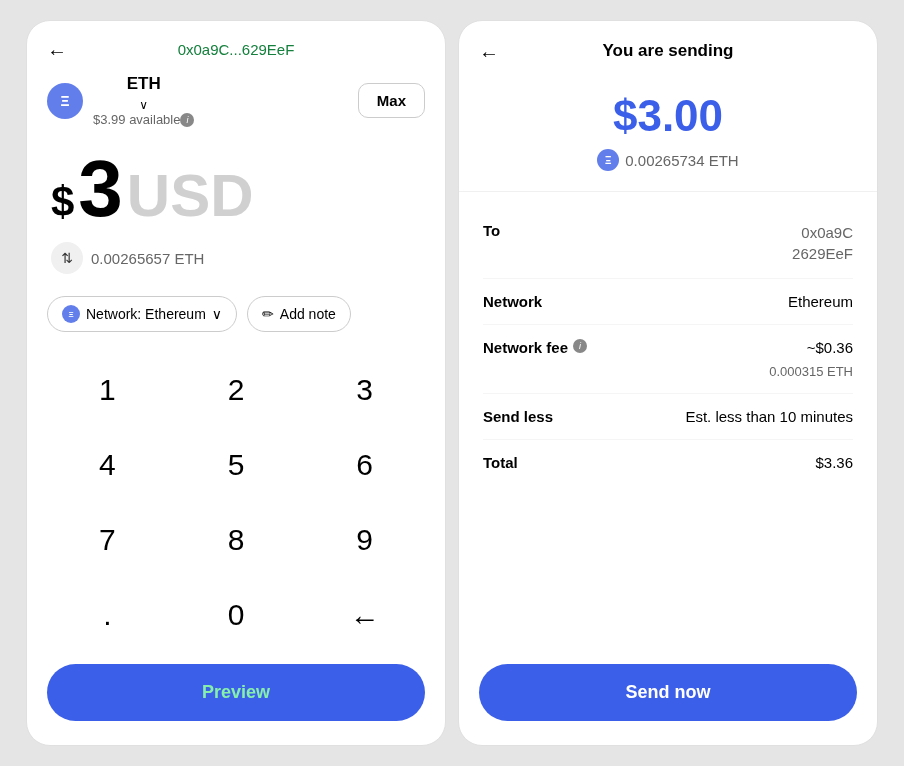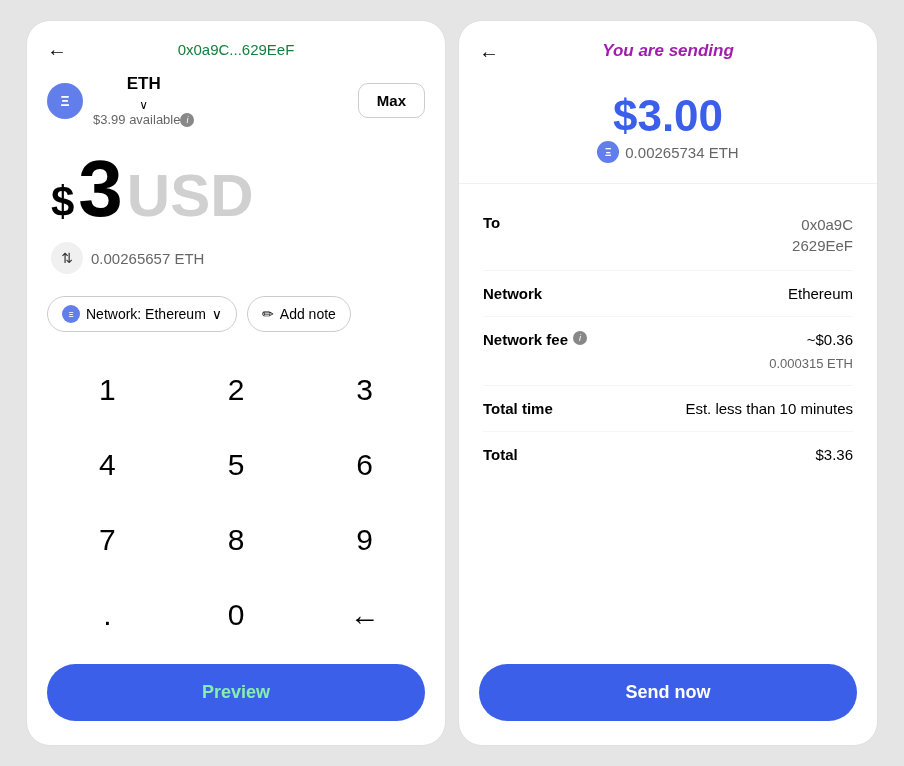--- a/index.html
+++ b/index.html
@@ -248,32 +248,32 @@
     .right-back-arrow {
       position: absolute;
       left: 20px;
       font-size: 20px;
       color: #000;
       cursor: pointer;
     }
     .you-are-sending-title {
       font-size: 17px;
       font-weight: 700;
-      color: #a21caf;
-      font-style: italic;
+      color: #000000;
     }
     .sending-amount-section {
       padding: 10px 20px 20px 20px;
       text-align: center;
       border-bottom: 1px solid #f0f0f0;
     }
     .sending-usd {
       font-size: 44px;
       font-weight: 700;
       color: #3B5FE8;
+      margin-bottom: 8px;
     }
     .sending-eth-row {
       display: flex;
       align-items: center;
       justify-content: center;
       gap: 6px;
     }
     .eth-icon-med {
       width: 22px;
       height: 22px;
@@ -449,21 +449,21 @@
           <span class="detail-label">Network fee</span>
           <span class="info-icon">i</span>
         </div>
         <div>
           <div class="detail-value">~$0.36</div>
           <div class="detail-sub-value">0.000315 ETH</div>
         </div>
       </div>
 
       <div class="detail-row">
-        <span class="detail-label">Total time</span>
+        <span class="detail-label">Send less</span>
         <span class="detail-value">Est. less than 10 minutes</span>
       </div>
 
       <div class="detail-row">
         <span class="detail-label">Total</span>
         <span class="detail-value">$3.36</span>
       </div>
 
     </div>
 

